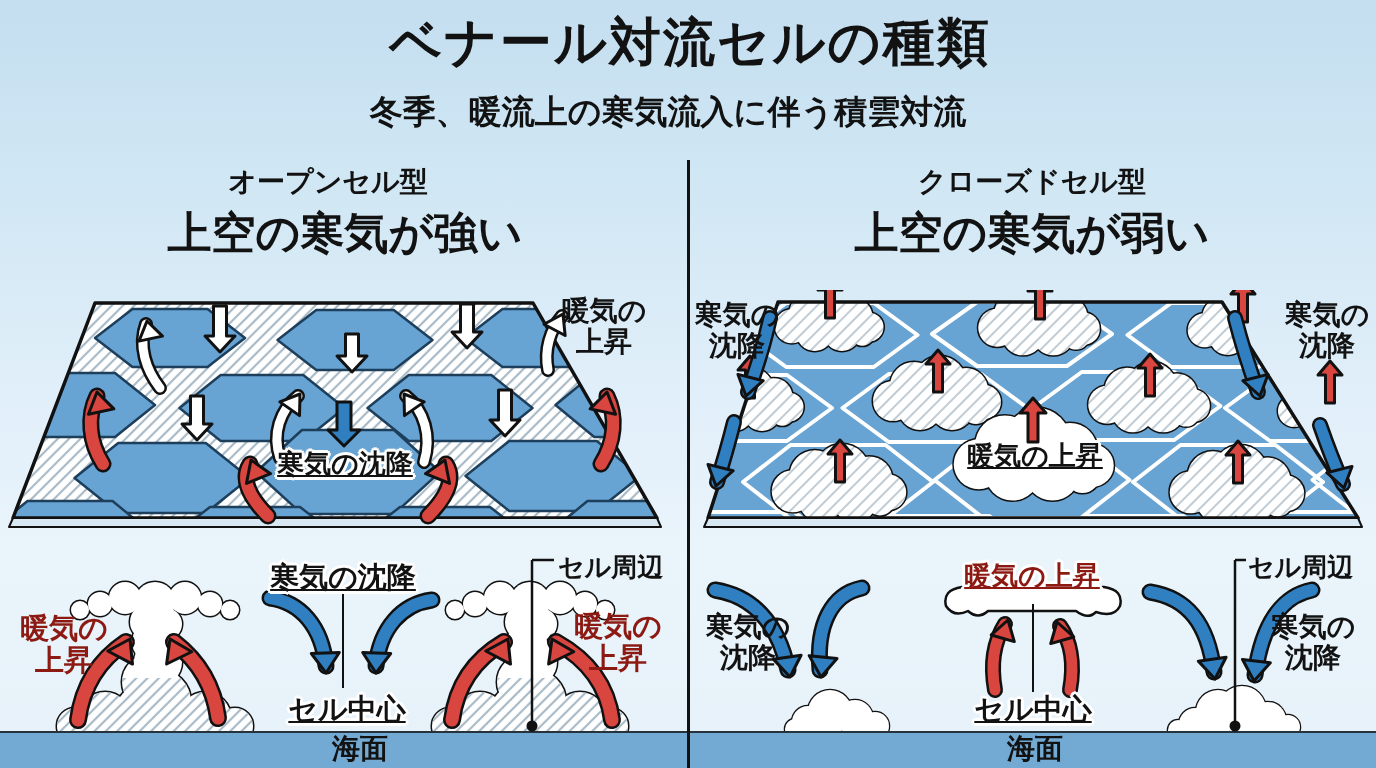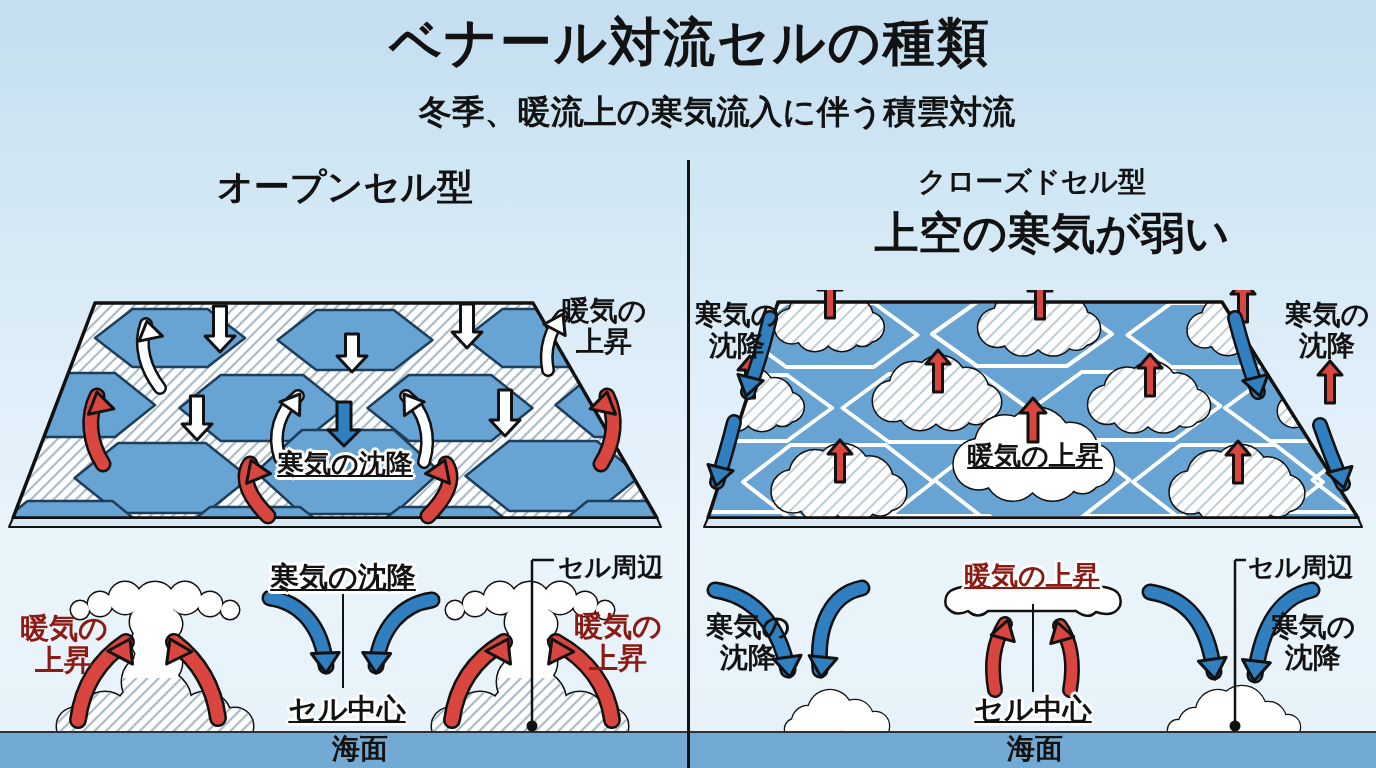--- a/index.html
+++ b/index.html
@@ -514,25 +514,26 @@
       <polygon points="367,82 383.7722501117828,96.95632395302407 360.70196940926314,103.57162049263205" fill="#d9453f" stroke="#111111" stroke-width="3" stroke-linejoin="round"></polygon>
       <line x1="343" y1="64" x2="343" y2="152" stroke="#111111" stroke-width="2"></line>
       <line x1="545" y1="20" x2="556" y2="20" stroke="#111111" stroke-width="2.5"></line>
       <line x1="545" y1="20" x2="545" y2="186" stroke="#111111" stroke-width="2.5"></line>
       <circle cx="545" cy="186" r="5.5" fill="#111111"></circle>
     </svg>
 
   <div class="vdivider"></div>
 
   <div class="lbl" style="left:690px;top:14px;font-size:52px;letter-spacing:2px;">ベナール対流セルの種類</div>
-  <div class="lbl" style="left:717px;top:94px;font-size:33px;">冬季、暖流上の寒気流入に伴う積雲対流</div>
-
-  <div class="lbl" style="left:345px;top:167px;font-size:36px;">オープンセル型</div>
+  <div class="lbl" style="left:668px;top:94px;font-size:33px;">冬季、暖流上の寒気流入に伴う積雲対流</div>
+
+  <div class="lbl" style="left:328px;top:167px;font-size:28px;">オープンセル型</div>
+  <div class="lbl" style="left:345px;top:209px;font-size:44px;">上空の寒気が強い</div>
   <div class="lbl" style="left:1032px;top:167px;font-size:28px;">クローズドセル型</div>
-  <div class="lbl" style="left:1032px;top:209px;font-size:44px;margin-left:20px;">上空の寒気が弱い</div>
+  <div class="lbl" style="left:1032px;top:209px;font-size:44px;">上空の寒気が弱い</div>
 
   <div class="lbl" style="left:604px;top:296px;font-size:28px;">
     <div>暖気の</div>
     <div>上昇</div>
   </div>
   <div class="lbl halo" style="left:345px;top:450px;font-size:27px;">寒気の沈降</div>
 
   <div class="lbl" style="left:737px;top:300px;font-size:28px;">
     <div>寒気の</div>
     <div>沈降</div>

